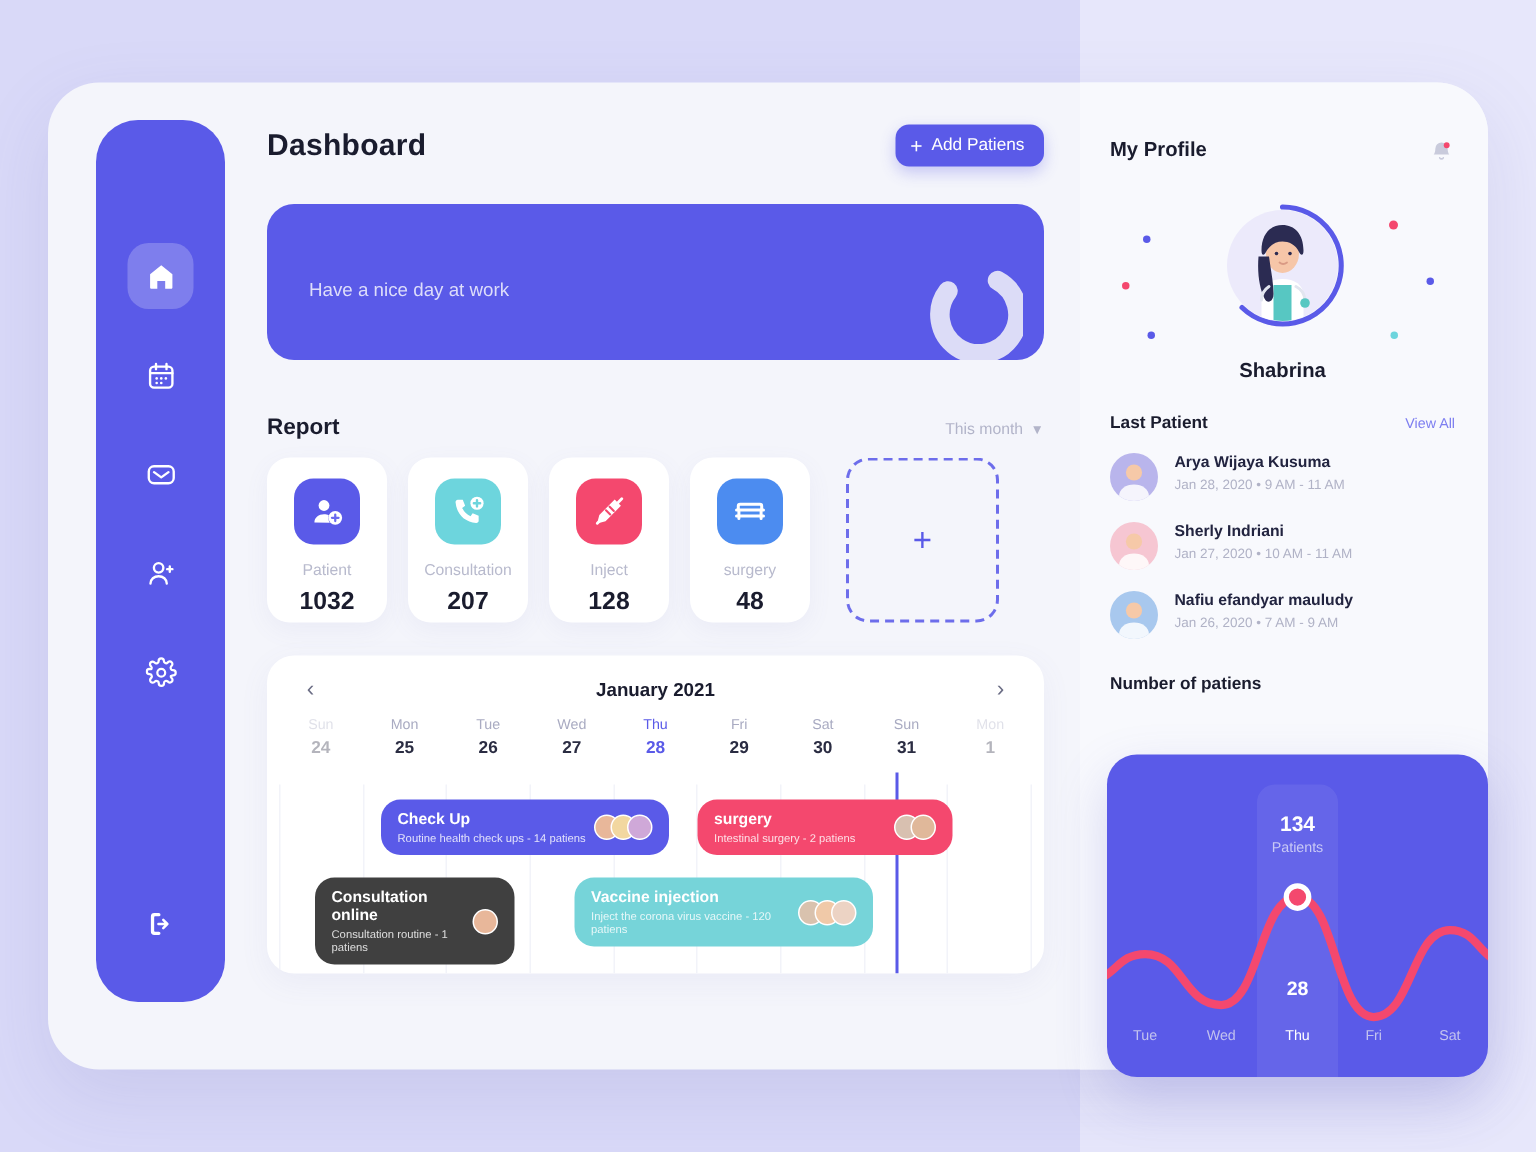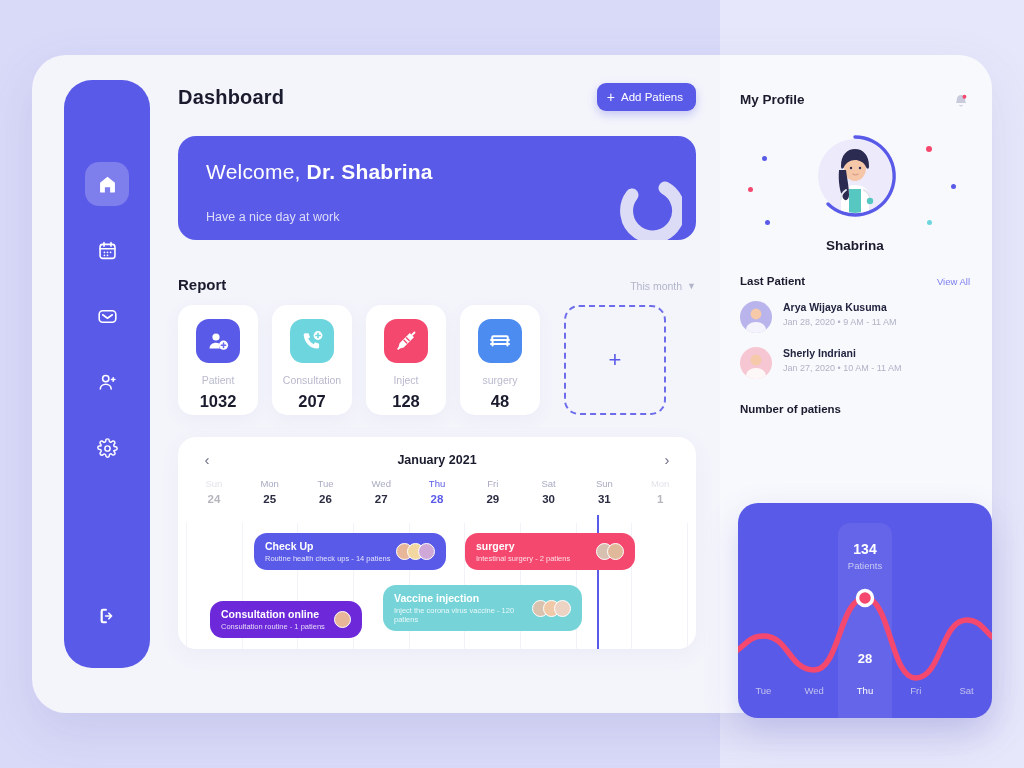--- a/index.html
+++ b/index.html
@@ -223,21 +223,20 @@
   <div class="main">
     <div class="main-head">
       <div class="page-title">Dashboard</div>
       <button class="add-btn">
         <span class="plus">+</span>
         <span>Add Patiens</span>
       </button>
     </div>
 
     <div class="welcome">
-      <h2><span>Welcome, </span><b>Dr. Shabrina</b></h2>
       <p>Have a nice day at work</p>
       <span class="welcome-arc">
         <svg width="74" height="74" viewBox="0 0 74 74">
             <path d="M57 20a26 26 0 1 1-33 7" stroke="#dcdcf7" stroke-width="13" fill="none" stroke-linecap="round"></path>
           </svg>
       </span>
     </div>
 
     <div class="report-head">
       <div class="section-title">Report</div>
@@ -368,21 +367,21 @@
           <div class="event" style="left: 287px; top: 0px; width: 170px; background: rgb(244, 72, 110);">
             <div>
               <div class="etitle">surgery</div>
               <div class="esub">Intestinal surgery - 2 patiens</div>
             </div>
             <div class="avs">
               <span class="av" style="background:#d8c0b0"></span>
               <span class="av" style="background:#e0b89a"></span>
             </div>
           </div>
-          <div class="event" style="left: 32px; top: 52px; width: 152px; background: #6d28d9; margin-top: 16px;">
+          <div class="event" style="left: 32px; top: 52px; width: 133px; background: #404040;">
             <div>
               <div class="etitle">Consultation online</div>
               <div class="esub">Consultation routine - 1 patiens</div>
             </div>
             <div class="avs">
               <span class="av" style="background:#e8b79a"></span>
             </div>
           </div>
           <div class="event" style="left: 205px; top: 52px; width: 199px; background: rgb(118, 212, 217);">
             <div>
@@ -460,20 +459,30 @@
         <div class="patient">
           <div class="p-av" style="background:#f6c6d2"><svg width="32" height="32" viewBox="0 0 32 32">
               <circle cx="16" cy="13" r="5.4" fill="#f6c9a8"></circle>
               <path d="M6 32v-3c0-5 4.6-8 10-8s10 3 10 8v3z" fill="#fff" opacity=".85"></path>
             </svg></div>
           <div>
             <div class="p-name">Sherly Indriani</div>
             <div class="p-meta">Jan 27, 2020  •  10 AM - 11 AM</div>
           </div>
         </div>
+        <div class="patient">
+          <div class="p-av" style="background:#a8c8ee"><svg width="32" height="32" viewBox="0 0 32 32">
+              <circle cx="16" cy="13" r="5.4" fill="#f6c9a8"></circle>
+              <path d="M6 32v-3c0-5 4.6-8 10-8s10 3 10 8v3z" fill="#fff" opacity=".85"></path>
+            </svg></div>
+          <div>
+            <div class="p-name">Nafiu efandyar mauludy</div>
+            <div class="p-meta">Jan 26, 2020  •  7 AM - 9 AM</div>
+          </div>
+        </div>
       </div>
 
     <div class="chart-title">Number of patiens</div>
   </div>
 
   <div class="chart-card">
     <div class="chart-hl" style="left: 100px;"></div>
     <div class="chart-val">134</div>
     <div class="chart-vlabel">Patients</div>
     <svg width="254" height="215" viewBox="0 0 254 215" style="position:absolute;left:0;top:0">

